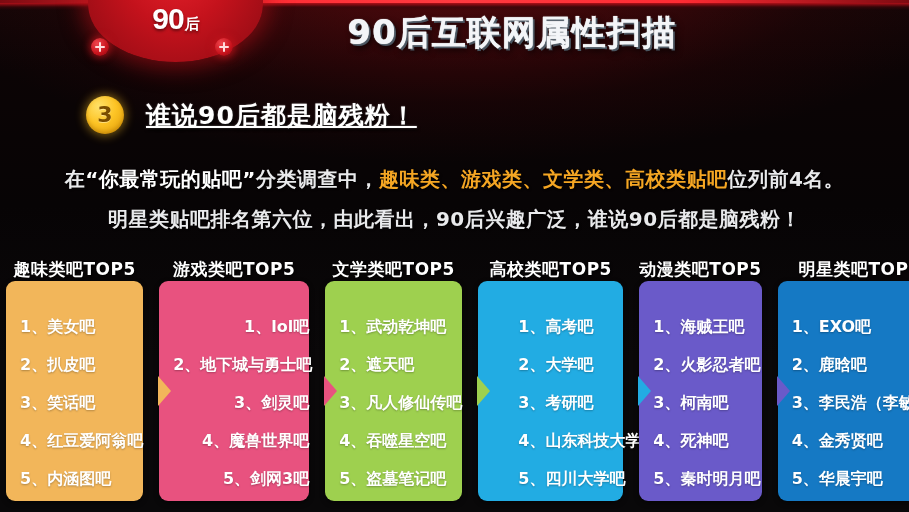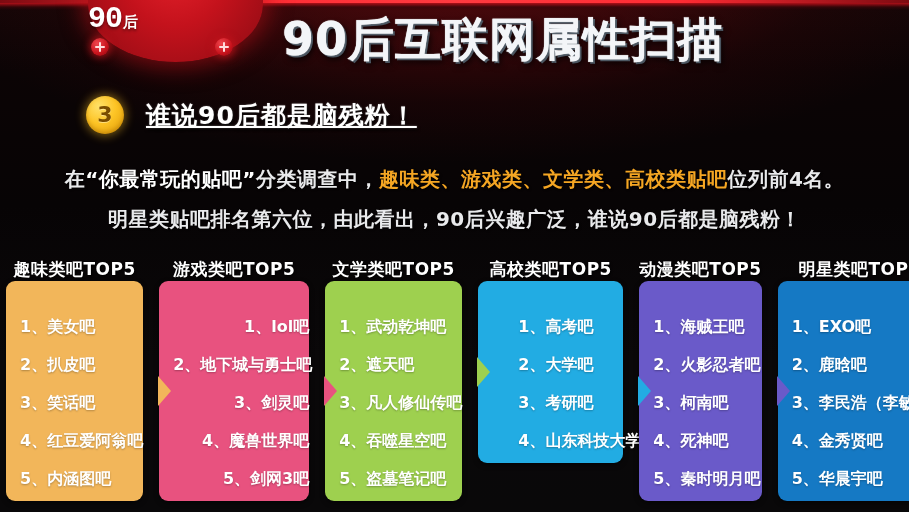--- a/index.html
+++ b/index.html
@@ -32,46 +32,46 @@
   
   #ribbon{
     position:absolute; left:88px; top:-62px;
     width:175px; height:124px;
     background:radial-gradient(ellipse at 50% 20%, #e8222c 0%, #c4121c 45%, #8d0b13 100%);
     border-radius:0 0 88px 88px / 0 0 58px 58px;
     box-shadow:0 0 22px 6px rgba(190,16,24,0.55);
   }
   #ribbon-label{
     position:absolute; left:0; right:0; top:66px;
-    text-align:left;
+    text-align:center;
     color:#fff; font-weight:bold; font-size:30px; line-height:1;
     letter-spacing:-1px;
     text-shadow:0 2px 3px rgba(0,0,0,0.45);
-    font-family:Liberation Mono, monospace;
+    font-family:Liberation Sans, sans-serif;
   }
   #ribbon-label .suffix{ font-size:15px; vertical-align:baseline; margin-left:1px; }
 
   .plus-badge{
     position:absolute; top:38px; width:18px; height:18px; border-radius:50%;
     background:radial-gradient(circle at 35% 30%, #f0454d 0%, #c6121b 60%, #7d0810 100%);
     box-shadow:0 0 7px 2px rgba(200,20,28,0.65);
   }
   .plus-badge::before,.plus-badge::after{
     content:""; position:absolute; background:#ffdcdc; border-radius:1px;
   }
   .plus-badge::before{ left:4px; top:8px; width:10px; height:2px; }
   .plus-badge::after{ left:8px; top:4px; width:2px; height:10px; }
   #plus-left{ left:91px; }
   #plus-right{ left:215px; }
 
   
   #main-title{
-    position:absolute; left:268px; top:12px; width:470px;
+    position:absolute; left:277px; top:12px; width:470px;
     text-align:center;
-    font-size:46px; font-weight:bold; line-height:1.18;
+    font-size:34px; font-weight:bold; line-height:1.18;
     color:#f3f5f8;
     letter-spacing:1px;
     text-shadow:
       0 0 1px #fff,
       2px 2px 0 #4a5560,
       3px 4px 6px rgba(0,0,0,0.85);
     white-space:nowrap;
   }
 
   
@@ -200,20 +200,21 @@
           <div class="item">5、盗墓笔记吧</div>
         </div>
       </div>
       <div class="col" style="width: 145px; justify-content: space-between;">
         <div class="col-head">高校类吧TOP5</div>
         <div class="col-body" style="background: rgb(34, 172, 227); padding-left: 40px; --prev: #9ed04f;">
           <div class="item">1、高考吧</div>
           <div class="item">2、大学吧</div>
           <div class="item">3、考研吧</div>
           <div class="item">4、山东科技大学吧</div>
+          <div class="item">5、四川大学吧</div>
         </div>
       </div>
       <div class="col" style="width: 140px;">
         <div class="col-head">动漫类吧TOP5</div>
         <div class="col-body" style="background: rgb(106, 90, 201); --prev: #22ace3;">
           <div class="item">1、海贼王吧</div>
           <div class="item">2、火影忍者吧</div>
           <div class="item">3、柯南吧</div>
           <div class="item">4、死神吧</div>
           <div class="item">5、秦时明月吧</div>

